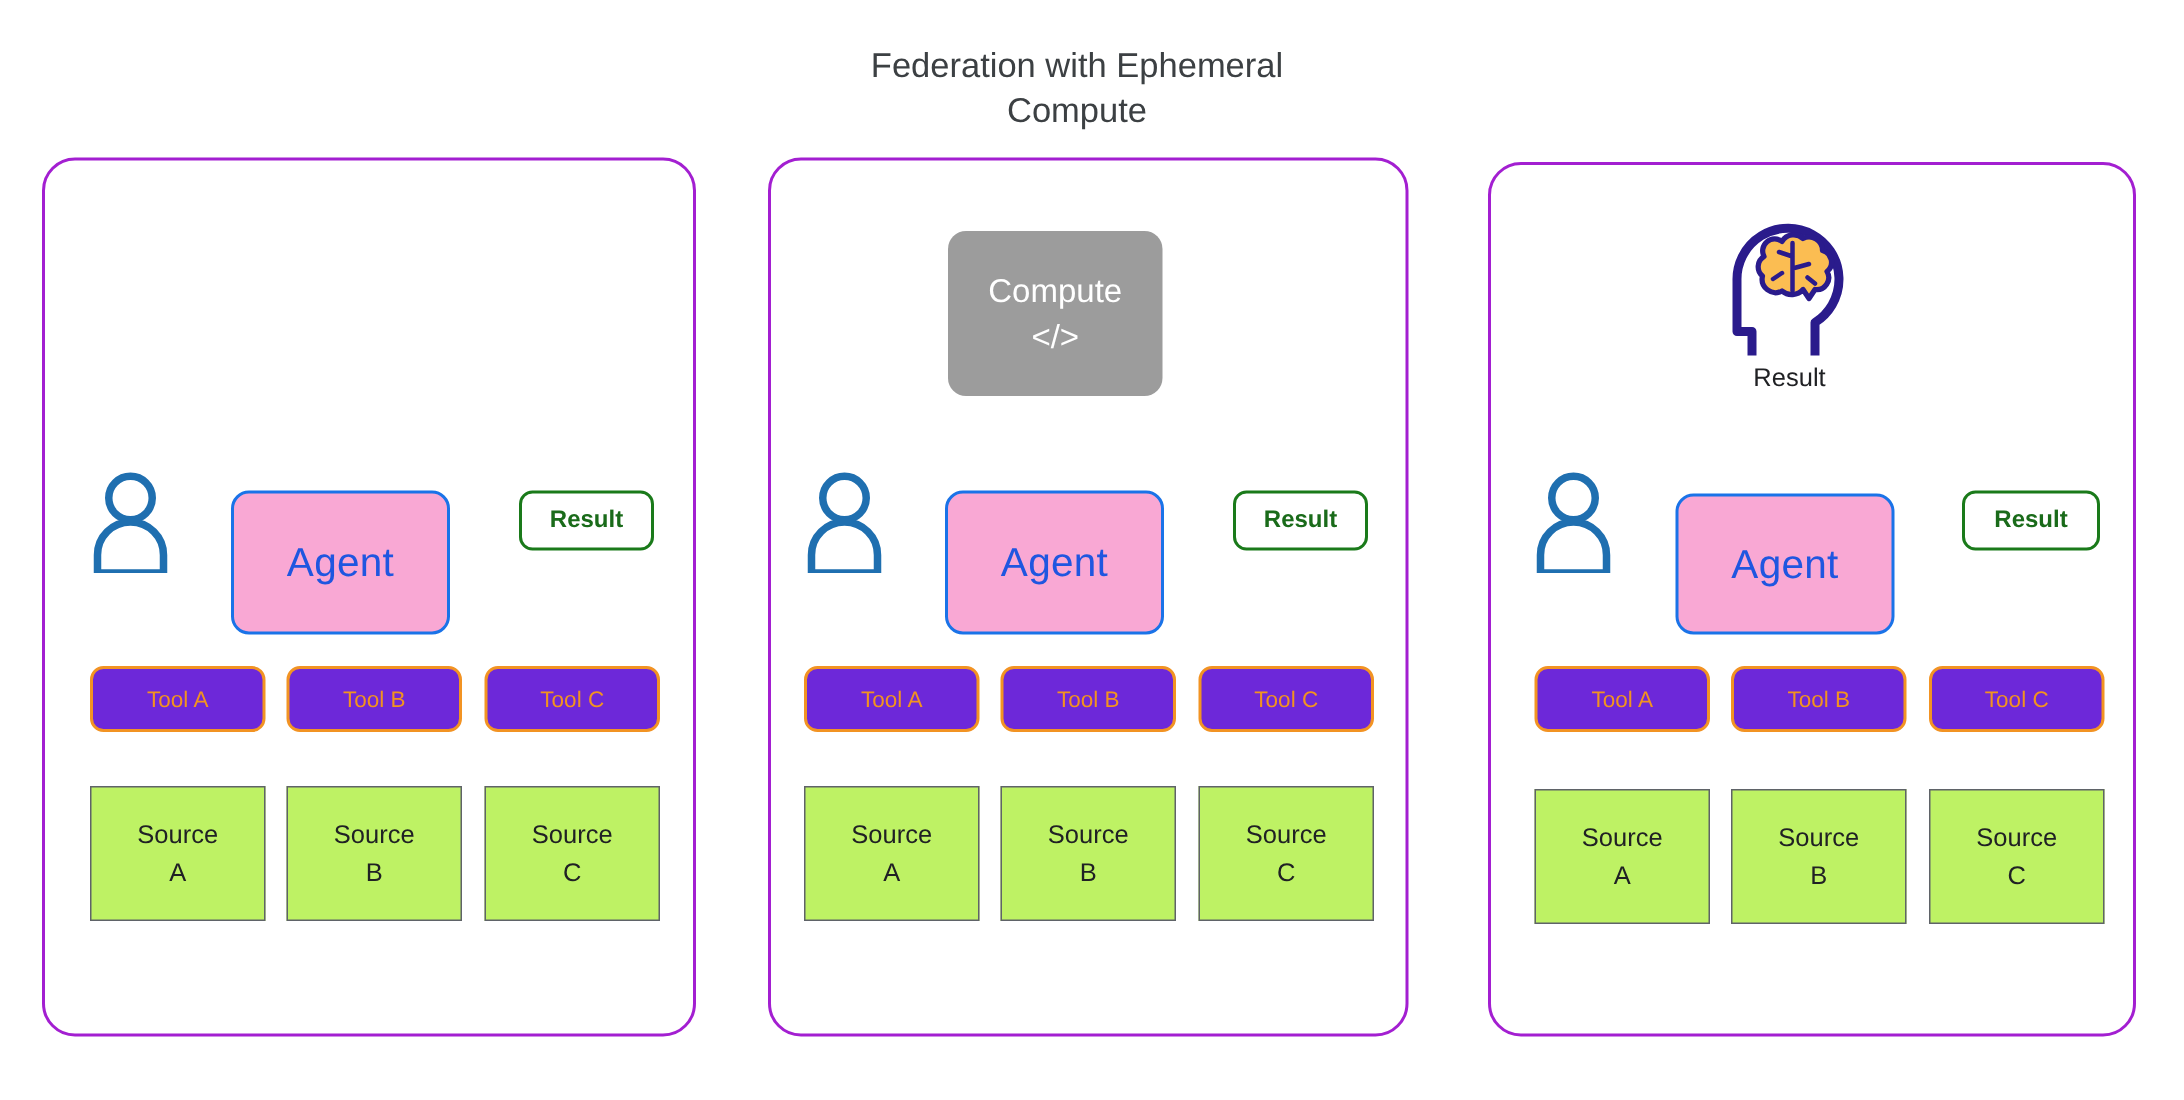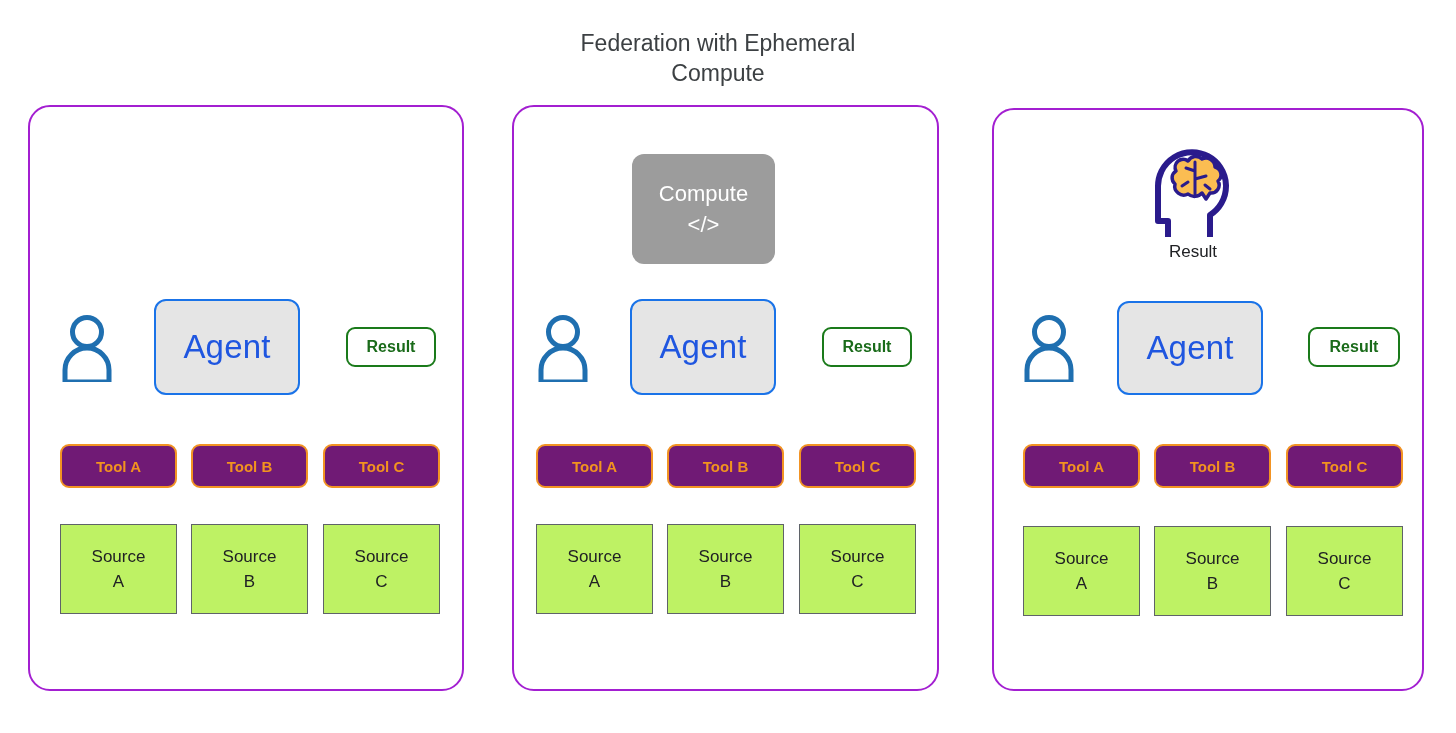--- a/index.html
+++ b/index.html
@@ -46,42 +46,43 @@
     box-sizing: border-box;
     display: flex;
     align-items: center;
     justify-content: center;
     text-align: center;
   }
 
   .agent-box {
     border: 2px solid #1a73e8;
     border-radius: 12px;
-    background: #e5e5e5;
+    background: #f9a8d4;
     color: #1f56e0;
-    font-size: 33px;
+    font-size: 27px;
     letter-spacing: 0.2px;
+    margin-top: 28px;
   }
 
   .result-box {
     border: 2px solid #1a7a1a;
     border-radius: 9px;
     background: #ffffff;
     color: #1a6b1a;
     font-size: 16px;
     font-weight: bold;
   }
 
   .tool-box {
     border: 2px solid #f29323;
     border-radius: 9px;
-    background: #701a75;
+    background: #6d28d9;
     color: #f2931f;
     font-size: 15px;
-    font-weight: bold;
+    font-weight: normal;
   }
 
   .source-box {
     border: 1.5px solid #5f6368;
     border-radius: 0;
     background: #bef264;
     color: #202124;
     font-size: 17px;
     line-height: 25px;
     white-space: pre-line;

